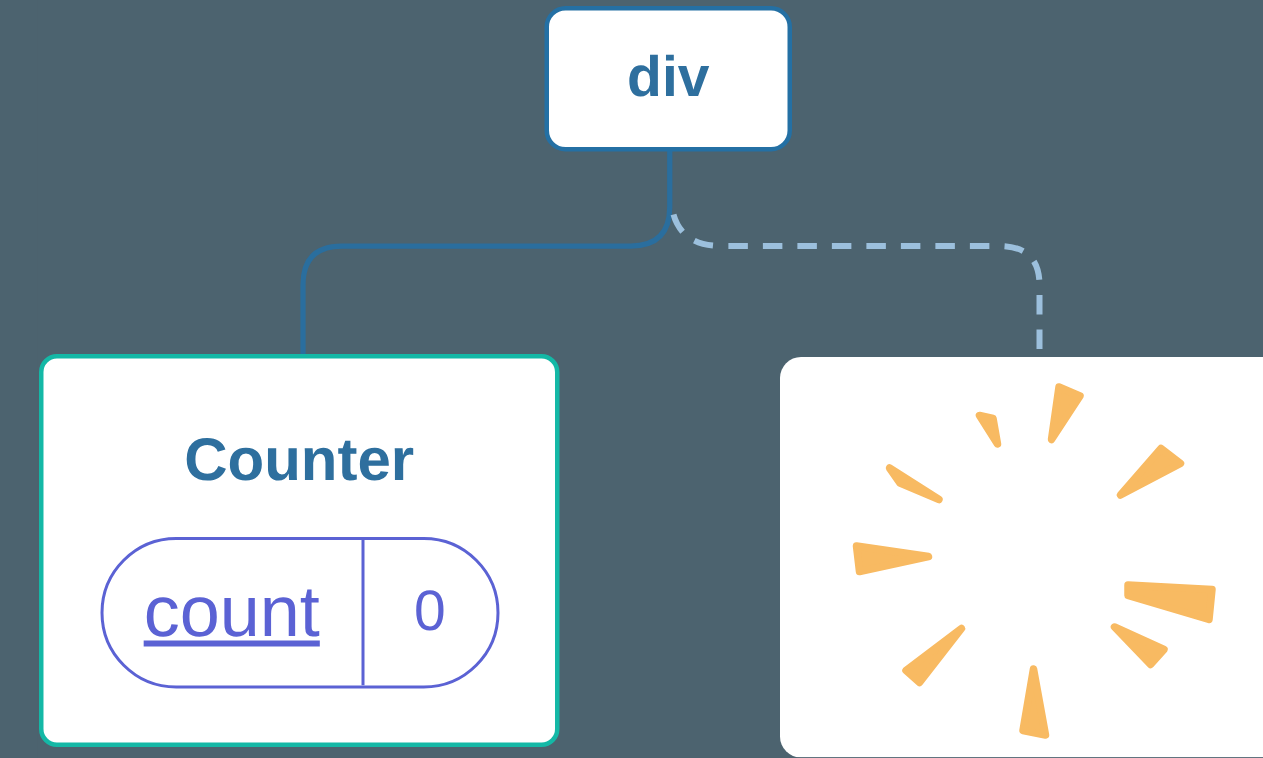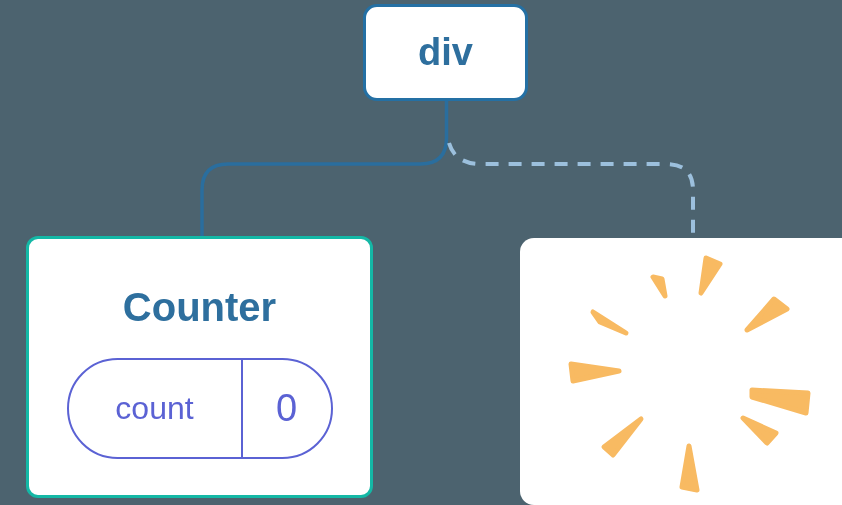--- a/index.html
+++ b/index.html
@@ -72,21 +72,22 @@
     box-sizing: border-box;
     display: flex;
     color: #5b62d4;
     overflow: hidden;
   }
   .pill-key {
     width: 172px;
     display: flex;
     align-items: center;
     justify-content: center;
-    font-size: 32px;
+    font-size: 48px;
+    text-decoration: underline;
   }
   .pill-val {
     flex: 1;
     border-left: 2.5px solid #5b62d4;
     display: flex;
     align-items: center;
     justify-content: center;
     font-size: 38px;
   }
   .card-removed {

